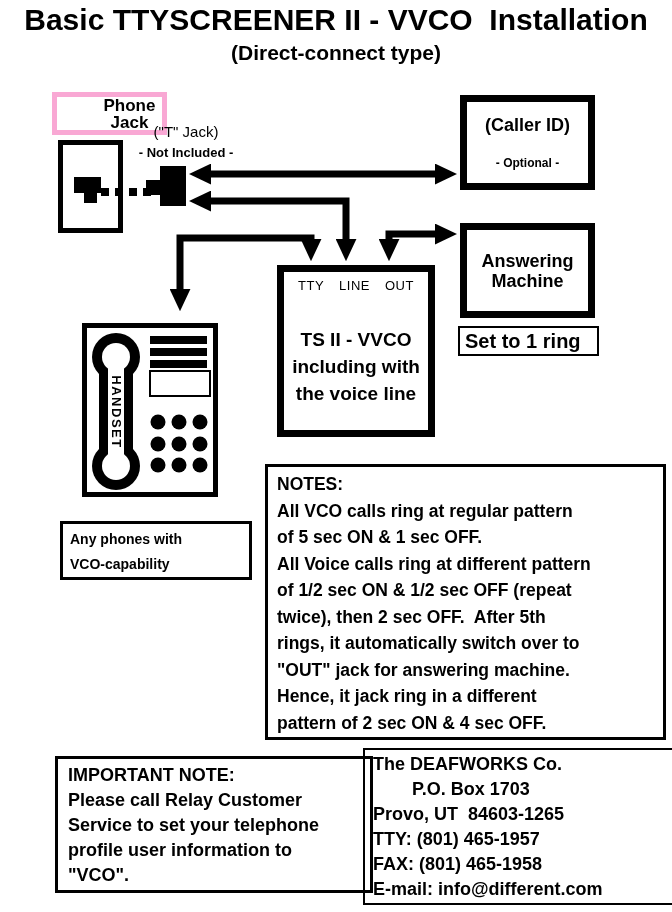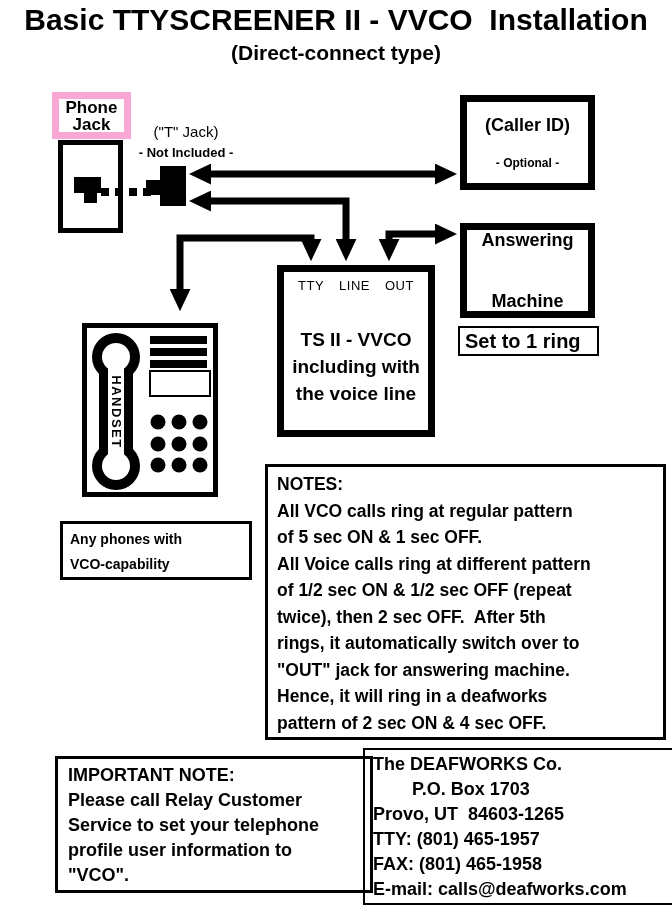--- a/index.html
+++ b/index.html
@@ -3,35 +3,35 @@
 <meta charset="utf-8">
 <style>
   html,body{margin:0;padding:0;background:#ffffff;}
   body{width:672px;height:912px;position:relative;overflow:hidden;
        font-family:"Liberation Sans","DejaVu Sans",sans-serif;color:#000;}
   .abs{position:absolute;}
   .line{white-space:pre;}
   .title{top:3px;left:0;width:672px;text-align:center;font-size:30px;font-weight:bold;white-space:pre;}
   .subtitle{top:41px;left:0;width:672px;text-align:center;font-size:21px;font-weight:bold;}
 
-  .phone-jack-label{left:52px;top:92px;width:65px;height:33px;border:7px solid #f9a8d4;
+  .phone-jack-label{left:52px;top:92px;width:65px;height:33px;border:5px solid #f9a8d4;
       display:flex;flex-direction:column;align-items:center;justify-content:center;
-      font-size:17px;font-weight:bold;line-height:17px;}
+      font-size:17px;font-weight:bold;line-height:17px;padding-left:40px;}
   .wall-jack-box{left:58px;top:140px;width:55px;height:83px;border:5px solid #000;background:#fff;}
 
   .tjack-label{left:126px;top:123px;width:120px;text-align:center;font-size:15px;font-weight:400;}
   .not-included{left:126px;top:145px;width:120px;text-align:center;font-size:13px;font-weight:bold;}
 
   .callerid-box{left:460px;top:95px;width:121px;height:81px;border:7px solid #000;
       display:flex;flex-direction:column;align-items:center;justify-content:center;gap:20px;}
   .callerid-box .l1{font-size:18px;font-weight:bold;}
   .callerid-box .l2{font-size:12px;font-weight:bold;}
 
   .answering-box{left:460px;top:223px;width:121px;height:81px;border:7px solid #000;
-      display:flex;flex-direction:column;align-items:center;justify-content:space-between;
+      display:flex;flex-direction:column;align-items:center;justify-content:center;
       font-size:18px;font-weight:bold;line-height:20px;}
   .setring-box{left:458px;top:326px;width:132px;height:26px;border:2px solid #000;
       font-size:20px;font-weight:bold;line-height:26px;padding-left:5px;}
 
   .ts-box{left:277px;top:265px;width:144px;height:158px;border:7px solid #000;}
   .jack-row{margin-top:6px;display:flex;justify-content:center;gap:15px;
       font-size:13px;font-weight:400;letter-spacing:0.5px;}
   .ts-text{margin-top:33px;text-align:center;font-size:19px;font-weight:bold;line-height:27px;}
 
   .phone-box{left:82px;top:323px;width:126px;height:164px;border:5px solid #000;background:#fff;}
@@ -102,39 +102,39 @@
 
 <div class="abs notes-box">
   <div class="line">NOTES:</div>
   <div class="line">All VCO calls ring at regular pattern</div>
   <div class="line">of 5 sec ON &amp; 1 sec OFF.</div>
   <div class="line">All Voice calls ring at different pattern</div>
   <div class="line">of 1/2 sec ON &amp; 1/2 sec OFF (repeat</div>
   <div class="line">twice), then 2 sec OFF.  After 5th</div>
   <div class="line">rings, it automatically switch over to</div>
   <div class="line">"OUT" jack for answering machine.</div>
-  <div class="line">Hence, it will ring in a deafworks</div>
+  <div class="line">Hence, it jack ring in a different</div>
   <div class="line">pattern of 2 sec ON &amp; 4 sec OFF.</div>
 </div>
 
 <div class="abs important-box">
   <div class="line">IMPORTANT NOTE:</div>
   <div class="line">Please call Relay Customer</div>
   <div class="line">Service to set your telephone</div>
   <div class="line">profile user information to</div>
   <div class="line">"VCO".</div>
 </div>
 
 <div class="abs contact-box">
   <div class="line">The DEAFWORKS Co.</div>
   <div class="line">P.O. Box 1703</div>
   <div class="line">Provo, UT  84603-1265</div>
   <div class="line">TTY: (801) 465-1957</div>
   <div class="line">FAX: (801) 465-1958</div>
-  <div class="line">E-mail: calls@deafworks.com</div>
+  <div class="line">E-mail: info@different.com</div>
 </div>
 
 <svg class="overlay" width="672" height="912" viewBox="0 0 672 912">
   <defs>
     <marker id="ah" markerWidth="3.2" markerHeight="3" refX="1.6" refY="1.5" orient="auto-start-reverse" markerUnits="strokeWidth">
       <path d="M0,0 L3.2,1.5 L0,3 Z" fill="#000"></path>
     </marker>
   </defs>
 
   <g stroke="#000" stroke-width="7" fill="none">

